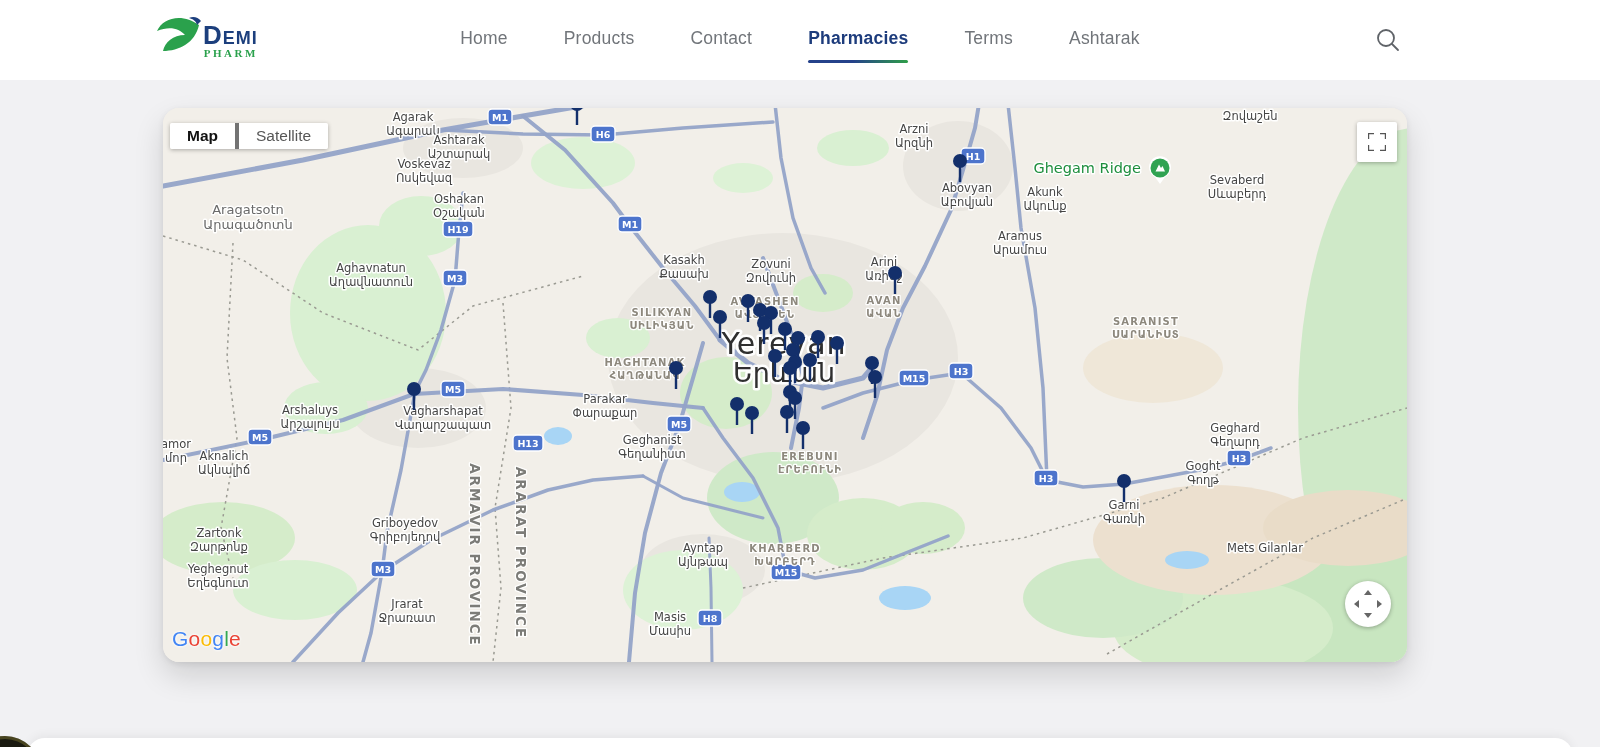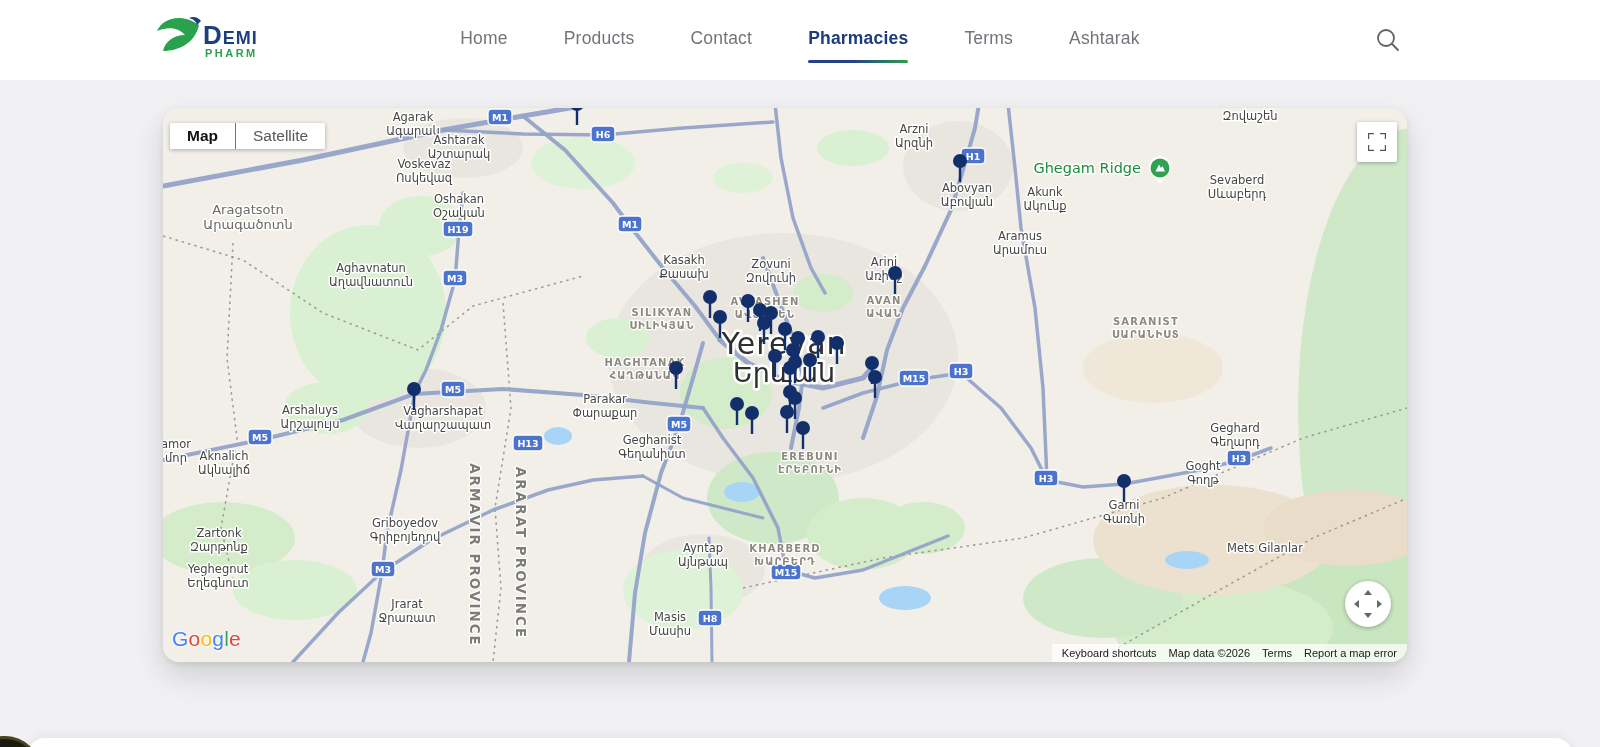--- a/index.html
+++ b/index.html
@@ -4,39 +4,39 @@
 <style>
   * { box-sizing: border-box; margin: 0; padding: 0; }
   html,body { width:1600px; height:747px; overflow:hidden; }
   body { font-family:"Liberation Sans", sans-serif; background:#f1f1f3; position:relative; }
 
   
   .header { position:absolute; top:0; left:0; width:1600px; height:80px; background:#ffffff; z-index:10; }
   .logo { position:absolute; left:155px; top:13px; display:flex; align-items:flex-start; cursor:pointer; }
   .logo-text { display:flex; flex-direction:column; align-items:flex-end; margin-left:-6px; margin-top:10px; }
   .logo-demi { color:#1c3f7d; font-weight:bold; font-size:26px; letter-spacing:1px; font-variant:small-caps; line-height:24px; }
-  .logo-pharm { color:#2aa14c; font-weight:bold; font-size:11px; letter-spacing:2.5px; line-height:12px; }
+  .logo-pharm { color:#2aa14c; font-weight:bold; font-size:11px; letter-spacing:2.5px; line-height:12px;font-family:Liberation Serif, serif; }
   .nav { position:absolute; left:0; right:0; top:0; height:77px; display:flex; justify-content:center; align-items:center; gap:56px; }
   .nav-item { position:relative; font-size:17.5px; color:#71757a; font-weight:500; text-decoration:none; cursor:pointer; letter-spacing:.2px; }
   .nav-item.active { color:#1d3c7c; font-weight:700; }
   .nav-item.active::after { content:""; position:absolute; left:0; right:0; bottom:-14px; height:3px; border-radius:2px;
       background:linear-gradient(to right,#24418a 0%,#24418a 45%,#2f9e49 100%); }
   .search-btn { position:absolute; right:198px; top:26px; width:28px; height:28px; cursor:pointer; }
 
   
   .map-card { position:absolute; left:163px; top:108px; width:1244px; height:554px; border-radius:16px;
       overflow:hidden; background:#f2efe9; box-shadow:0 14px 30px rgba(0,0,0,.14), 0 2px 6px rgba(0,0,0,.08); }
   #map-svg { position:absolute; left:0; top:0; width:1244px; height:554px; display:block; }
 
   .map-type { position:absolute; top:15px; left:7px; display:flex; border-radius:2px; overflow:hidden;
       box-shadow:0 1px 4px rgba(0,0,0,.3); z-index:5; }
   .map-type button { border:none; background:#fff; height:26px; padding:0 17px; font-size:15.5px; cursor:pointer;
       font-family:"Liberation Sans", sans-serif; }
   .map-type .sel { font-weight:700; color:#111; }
-  .map-type .unsel { color:#565656; border-left:1px solid #737373; }
+  .map-type .unsel { color:#565656; border-left:4px solid #737373; }
 
   .fullscreen-btn { position:absolute; top:14px; right:10px; width:40px; height:40px; background:#fff; border:none;
       border-radius:2px; box-shadow:0 1px 4px rgba(0,0,0,.3); cursor:pointer; z-index:5; display:flex;
       align-items:center; justify-content:center; }
 
   .pan-btn { position:absolute; right:16px; bottom:35px; width:46px; height:46px; border-radius:50%; background:#fff;
       box-shadow:0 1px 4px rgba(0,0,0,.3); cursor:pointer; z-index:5; display:flex; align-items:center; justify-content:center; }
 
   .google-logo { position:absolute; left:9px; bottom:11px; z-index:5; font-size:21px; font-weight:500;
       letter-spacing:.2px; text-shadow:0 0 3px #fff,0 0 3px #fff; cursor:pointer; }
@@ -387,22 +387,16 @@
     <svg width="34" height="34" viewBox="0 0 34 34">
       <path d="M17,3 l4,5 h-8 z" fill="#666"></path>
       <path d="M17,31 l-4,-5 h8 z" fill="#666"></path>
       <path d="M3,17 l5,-4 v8 z" fill="#666"></path>
       <path d="M31,17 l-5,4 v-8 z" fill="#666"></path>
     </svg>
   </div>
 
   <div class="google-logo"><span style="color: rgb(66, 133, 244);">G</span><span style="color: rgb(234, 67, 53);">o</span><span style="color: rgb(251, 188, 5);">o</span><span style="color: rgb(66, 133, 244);">g</span><span style="color: rgb(52, 168, 83);">l</span><span style="color: rgb(234, 67, 53);">e</span></div>
 
-  <div class="attribution">
-    <span class="lnk">Keyboard shortcuts</span>
-    <span>Map data ©2026</span>
-    <span class="lnk">Terms</span>
-    <span class="lnk">Report a map error</span>
-  </div>
 </div>
 
 <div class="next-section"></div>
 <div class="corner-widget"></div>
 
 </body></html>

